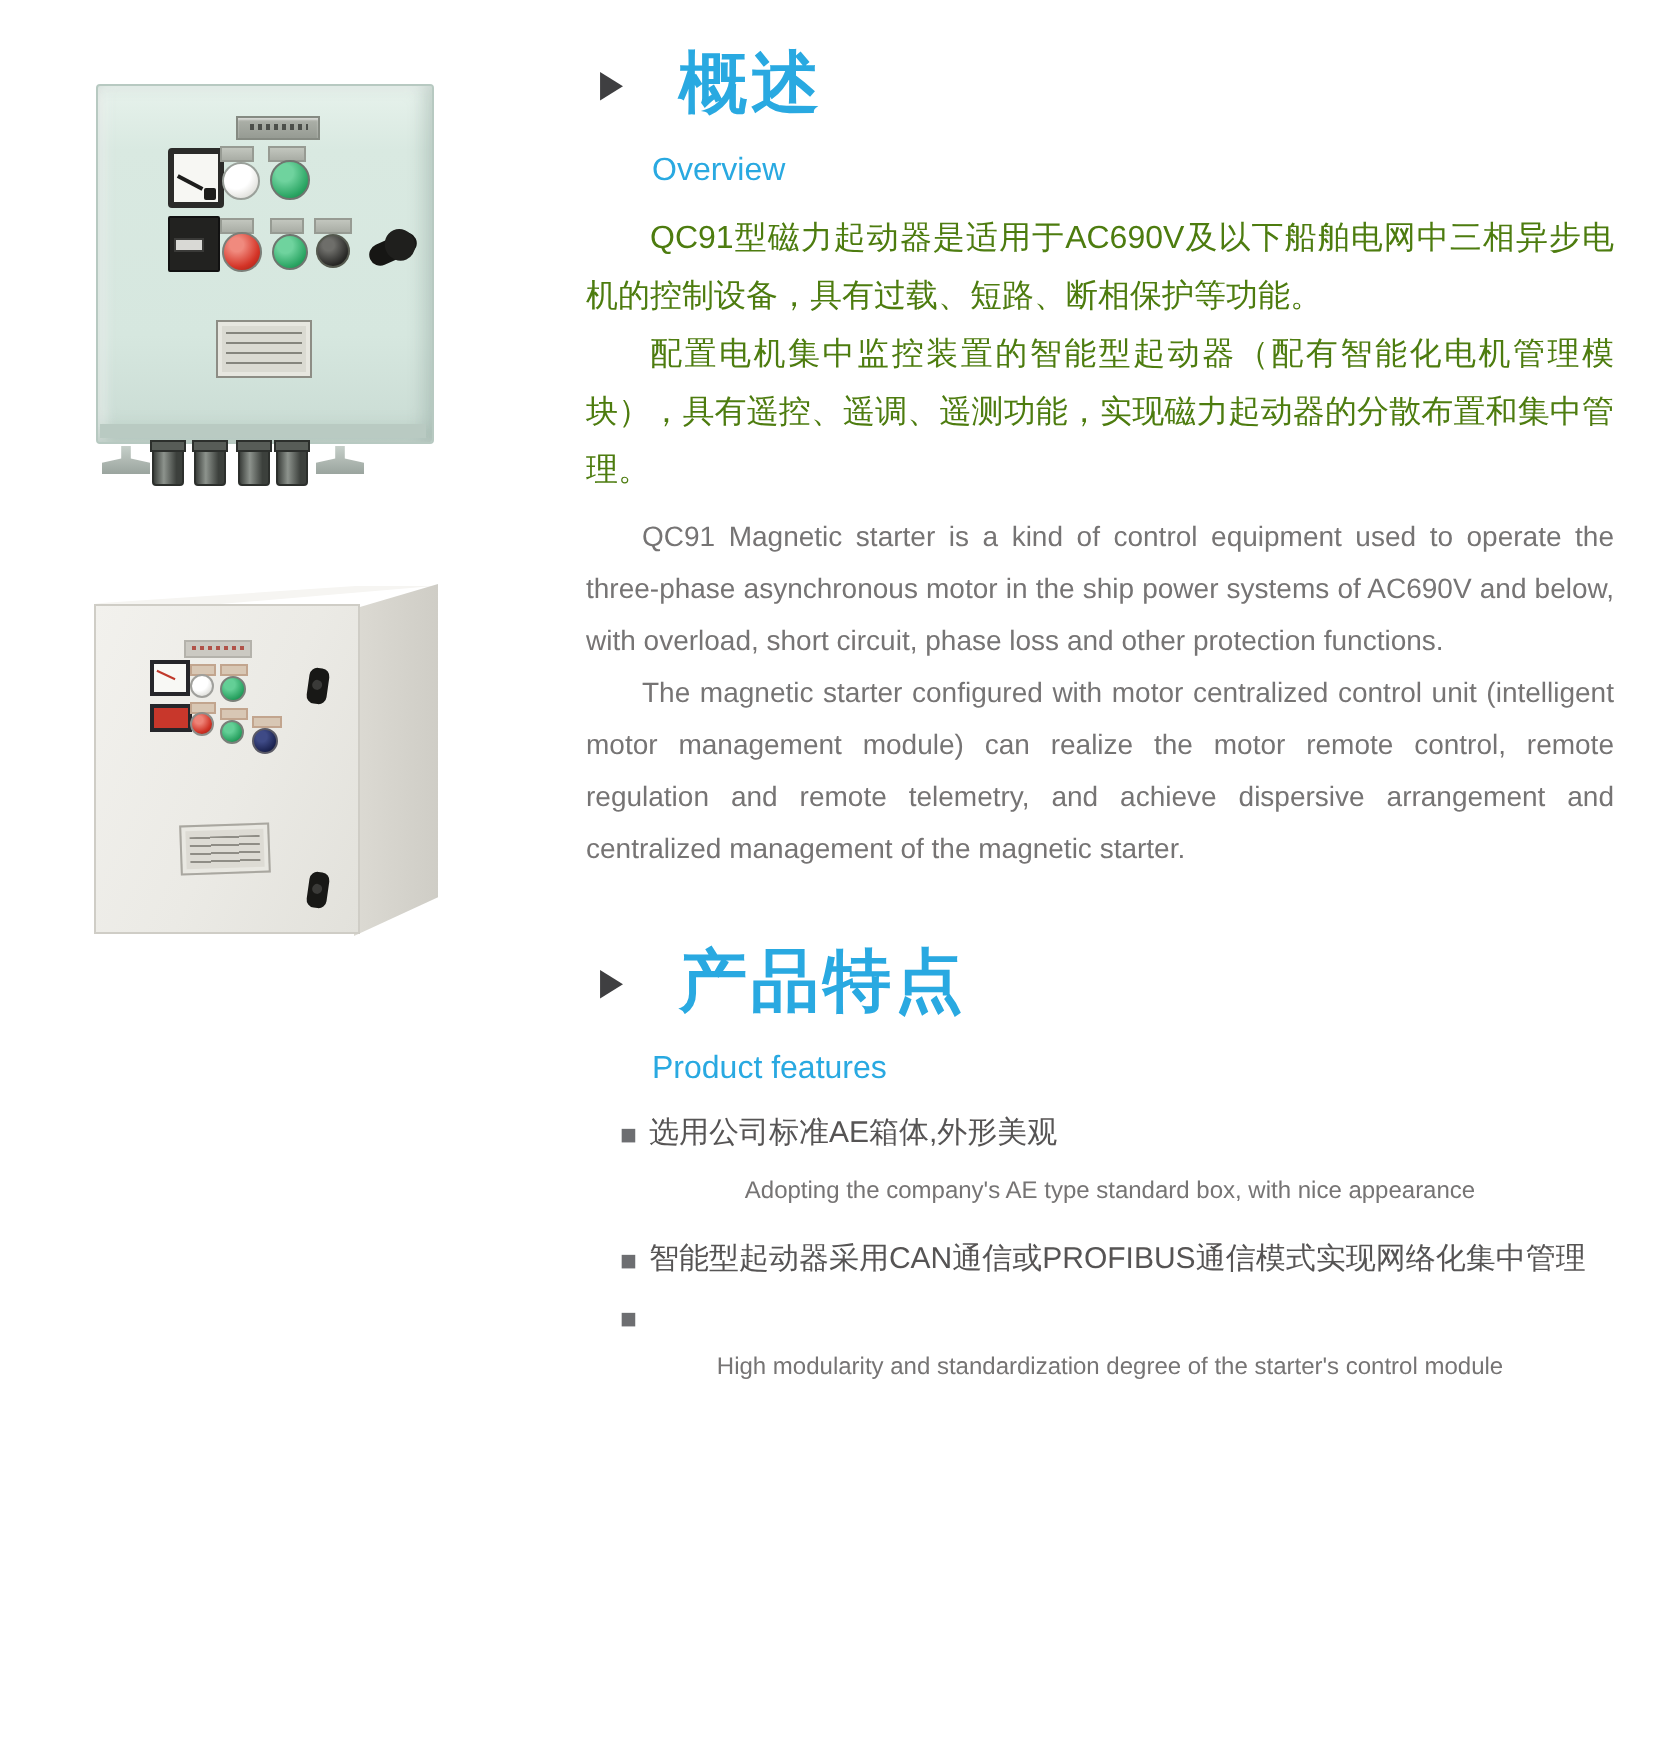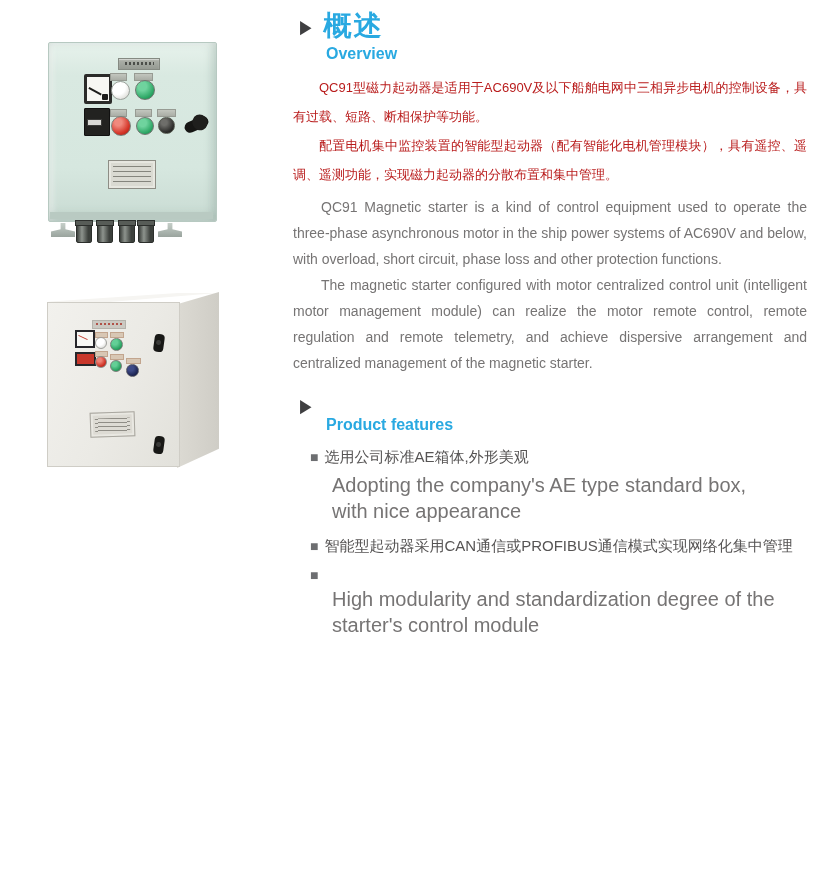--- a/index.html
+++ b/index.html
@@ -86,33 +86,33 @@
   .latch-top{top:44px;} .latch-bot{top:146px;}
   .b2-nameplate{position:absolute;left:45px;top:122px;width:43px;height:23px;background:#dddbd4;
     border:1px solid #a9a7a0;transform:rotate(-2deg);box-shadow:inset 0 0 0 2px #e9e8e2;}
   .b2-nameplate:after{content:"";position:absolute;left:4px;top:5px;right:4px;bottom:4px;
     background:repeating-linear-gradient(180deg,#8f8d86 0 1px,transparent 1px 4px);}
 
   
   .content{position:absolute;left:293px;top:10px;width:514px;}
   .sec-header{display:flex;align-items:center;gap:12px;padding-left:7px;margin:0;}
   .marker{color:#3f3f41;font-size:15px;line-height:1;transform:scaleY(1.25);}
-  .sec-title{font-size:28px;font-weight:bold;color:#29a9e1;letter-spacing:2px;margin:0;line-height:32px;}
-  .sec-sub{color:#29a9e1;font-size:16px;margin:2px 0 0 33px;line-height:20px;font-weight:bold;}
-
-  .para-zh{font-size:13px;color:#b91c1c;line-height:29px;text-align:justify;text-indent:2em;margin:0;}
+  .sec-title{font-size:34px;font-weight:bold;color:#29a9e1;letter-spacing:2px;margin:16px;line-height:32px;}
+  .sec-sub{color:#29a9e1;font-size:16px;margin:2px 0 0 33px;line-height:20px;}
+
+  .para-zh{font-size:16px;color:#4d7c0f;line-height:29px;text-align:justify;text-indent:2em;margin:0;}
   .para-zh.first{margin-top:9px;}
   .para-en{font-size:14px;color:#767474;line-height:26px;text-align:justify;text-indent:2em;margin:0;}
   .para-en.first{margin-top:5px;}
 
   .features-block{margin-top:22px;}
   .feature{margin-top:11px;}
   .feature-zh{font-size:15px;color:#565454;line-height:22px;padding-left:17px;display:flex;align-items:center;gap:6px;}
   .bullet{color:#6d6e71;font-size:14px;line-height:1;}
-  .feature-en{font-size:20px;color:#767474;line-height:26px;margin:4px 0 0 39px;max-width:446px;}
+  .feature-en{font-size:12px;color:#767474;line-height:26px;margin:4px 0 0 39px;max-width:446px;text-align:center;}
 </style>
 </head>
 <body>
 
 <div class="page">
 
   <div class="figure fig1">
     <div class="b1-body"></div>
     <div class="b1-strip"></div>
     <div class="b1-meter">
@@ -175,20 +175,21 @@
       <p class="para-zh first">QC91型磁力起动器是适用于AC690V及以下船舶电网中三相异步电机的控制设备，具有过载、短路、断相保护等功能。</p>
       <p class="para-zh">配置电机集中监控装置的智能型起动器（配有智能化电机管理模块），具有遥控、遥调、遥测功能，实现磁力起动器的分散布置和集中管理。</p>
 
       <p class="para-en first">QC91 Magnetic starter is a kind of control equipment used to operate the three-phase asynchronous motor in the ship power systems of AC690V and below, with overload, short circuit, phase loss and other protection functions.</p>
       <p class="para-en">The magnetic starter configured with motor centralized control unit (intelligent motor management module) can realize the motor remote control, remote regulation and remote telemetry, and achieve dispersive arrangement and centralized management of the magnetic starter.</p>
     </div>
 
     <div class="features-block">
       <div class="sec-header">
         <span class="marker">▶</span>
+        <h2 class="sec-title">产品特点</h2>
       </div>
       <div class="sec-sub">Product features</div>
 
       <div class="feature">
         <div class="feature-zh">
           <span class="bullet">■</span>
           <span>选用公司标准AE箱体,外形美观</span>
         </div>
         <div class="feature-en">Adopting the company's AE type standard box, with nice appearance</div>
       </div>

